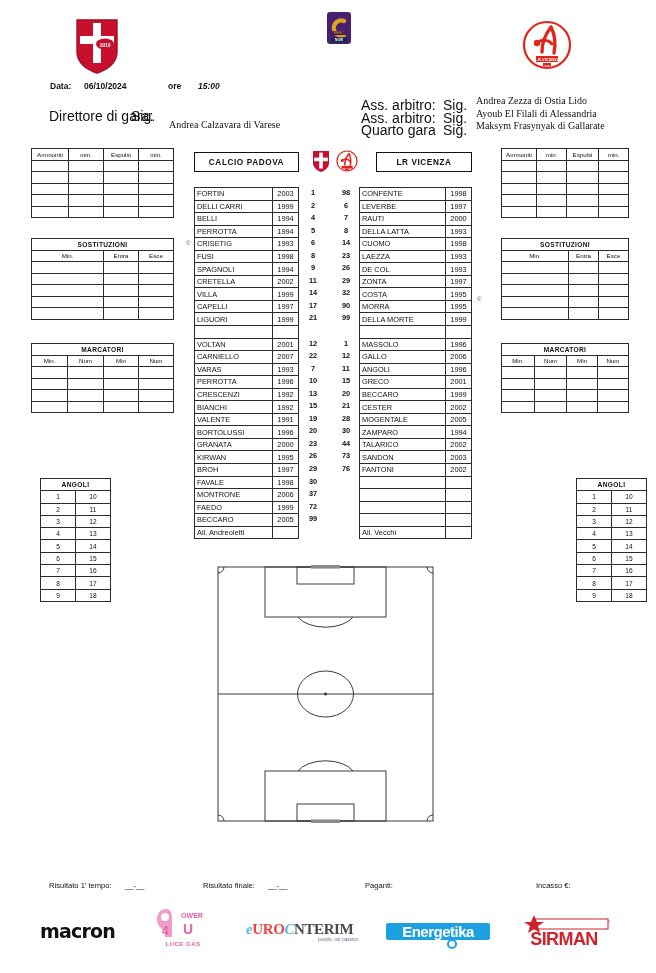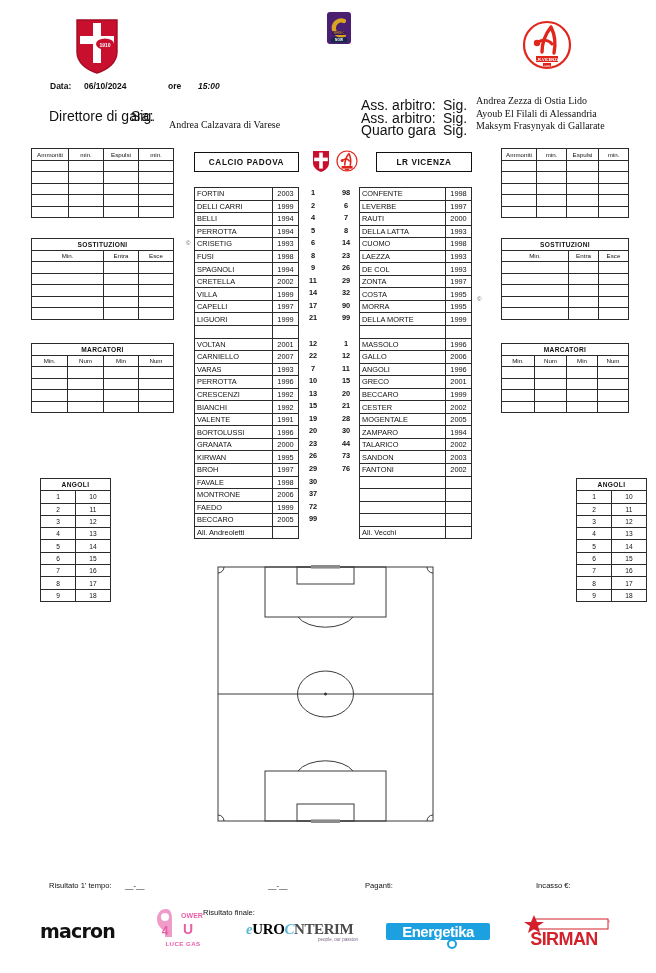--- a/index.html
+++ b/index.html
@@ -824,21 +824,21 @@
         <path d="M2 250 A6 6 0 0 1 8 256"></path>
         <path d="M217 250 A6 6 0 0 0 211 256"></path>
       </g>
       <rect x="95" y="0" width="29" height="3.6" fill="#8b8b8b"></rect>
       <rect x="95" y="254.4" width="29" height="3.6" fill="#8b8b8b"></rect>
     </svg>
   </div>
 
   <span class="foot-txt" style="left:49px;  top:881px;">Risultato 1' tempo:</span>
   <span class="foot-txt" style="left:125px; top:881px;">__-__</span>
-  <span class="foot-txt" style="left:203px; top:908px;">Risultato finale:</span>
+  <span class="foot-txt" style="left:203px; top:881px;">Risultato finale:</span>
   <span class="foot-txt" style="left:268px; top:881px;">__-__</span>
   <span class="foot-txt" style="left:365px; top:881px;">Paganti:</span>
   <span class="foot-txt" style="left:536px; top:881px;text-align:right;">Incasso €:</span>
 
   <div class="sponsor" style="left:40px; top:920px;">
     <span class="mac">macron</span>
   </div>
 
   <div class="sponsor" style="left:152px; top:905px; width:62px; text-align:center;">
     <svg width="62" height="34" viewBox="0 0 62 34">
@@ -846,21 +846,21 @@
       <circle cx="13" cy="12" r="4" fill="#ffffff"></circle>
       <text x="13" y="30" font-size="12" font-weight="bold" fill="#e85fa8" font-family="Liberation Sans, sans-serif" text-anchor="middle">4</text>
       <text x="40" y="13" font-size="7" font-weight="bold" fill="#e85fa8" font-family="Liberation Sans, sans-serif" text-anchor="middle">OWER</text>
       <text x="31" y="29" font-size="14" font-weight="bold" fill="#e85fa8" font-family="Liberation Sans, sans-serif">U</text>
     </svg>
     <div style="font-size:6.2px; font-weight:bold; color:#e85fa8; letter-spacing:.4px; margin-top:-3px;">LUCE GAS</div>
   </div>
 
   <div class="sponsor" style="left:246px; top:921px; width:112px;">
     <div style="font-size:15px; font-weight:bold; color:#333; letter-spacing:-.4px; font-family:'Liberation Serif',serif;">
-      <span style="color:#5bb9d6; font-style:italic;">e</span><span style="color:#000000;">URO</span><span style="color:#5bb9d6; font-style:italic;">C</span><span style="color:#4a4a4a;">NTERIM</span>
+      <span style="color:#5bb9d6; font-style:italic;">e</span><span style="color:#ef4444;">URO</span><span style="color:#5bb9d6; font-style:italic;">C</span><span style="color:#4a4a4a;">NTERIM</span>
     </div>
     <div style="font-size:4.6px; color:#7a6a8a; text-align:right; margin-top:-1px;">people, our passion</div>
   </div>
 
   <div class="sponsor" style="left:518px; top:913px;">
     <svg width="92" height="36" viewBox="0 0 92 36">
       <rect x="16" y="6" width="74" height="10" fill="none" stroke="#d3202a" stroke-width="1"></rect>
       <path d="M16 2 L19 9 L26 9 L20 13 L22 20 L16 16 L10 20 L12 13 L6 9 L13 9 Z" fill="#d3202a"></path>
       <text x="46" y="32" font-size="18" font-weight="bold" fill="#d3202a" font-family="Liberation Sans, sans-serif" text-anchor="middle" letter-spacing="-0.6">SIRMAN</text>
       <text x="90" y="10" font-size="4" fill="#d3202a" font-family="Liberation Sans, sans-serif">®</text>

